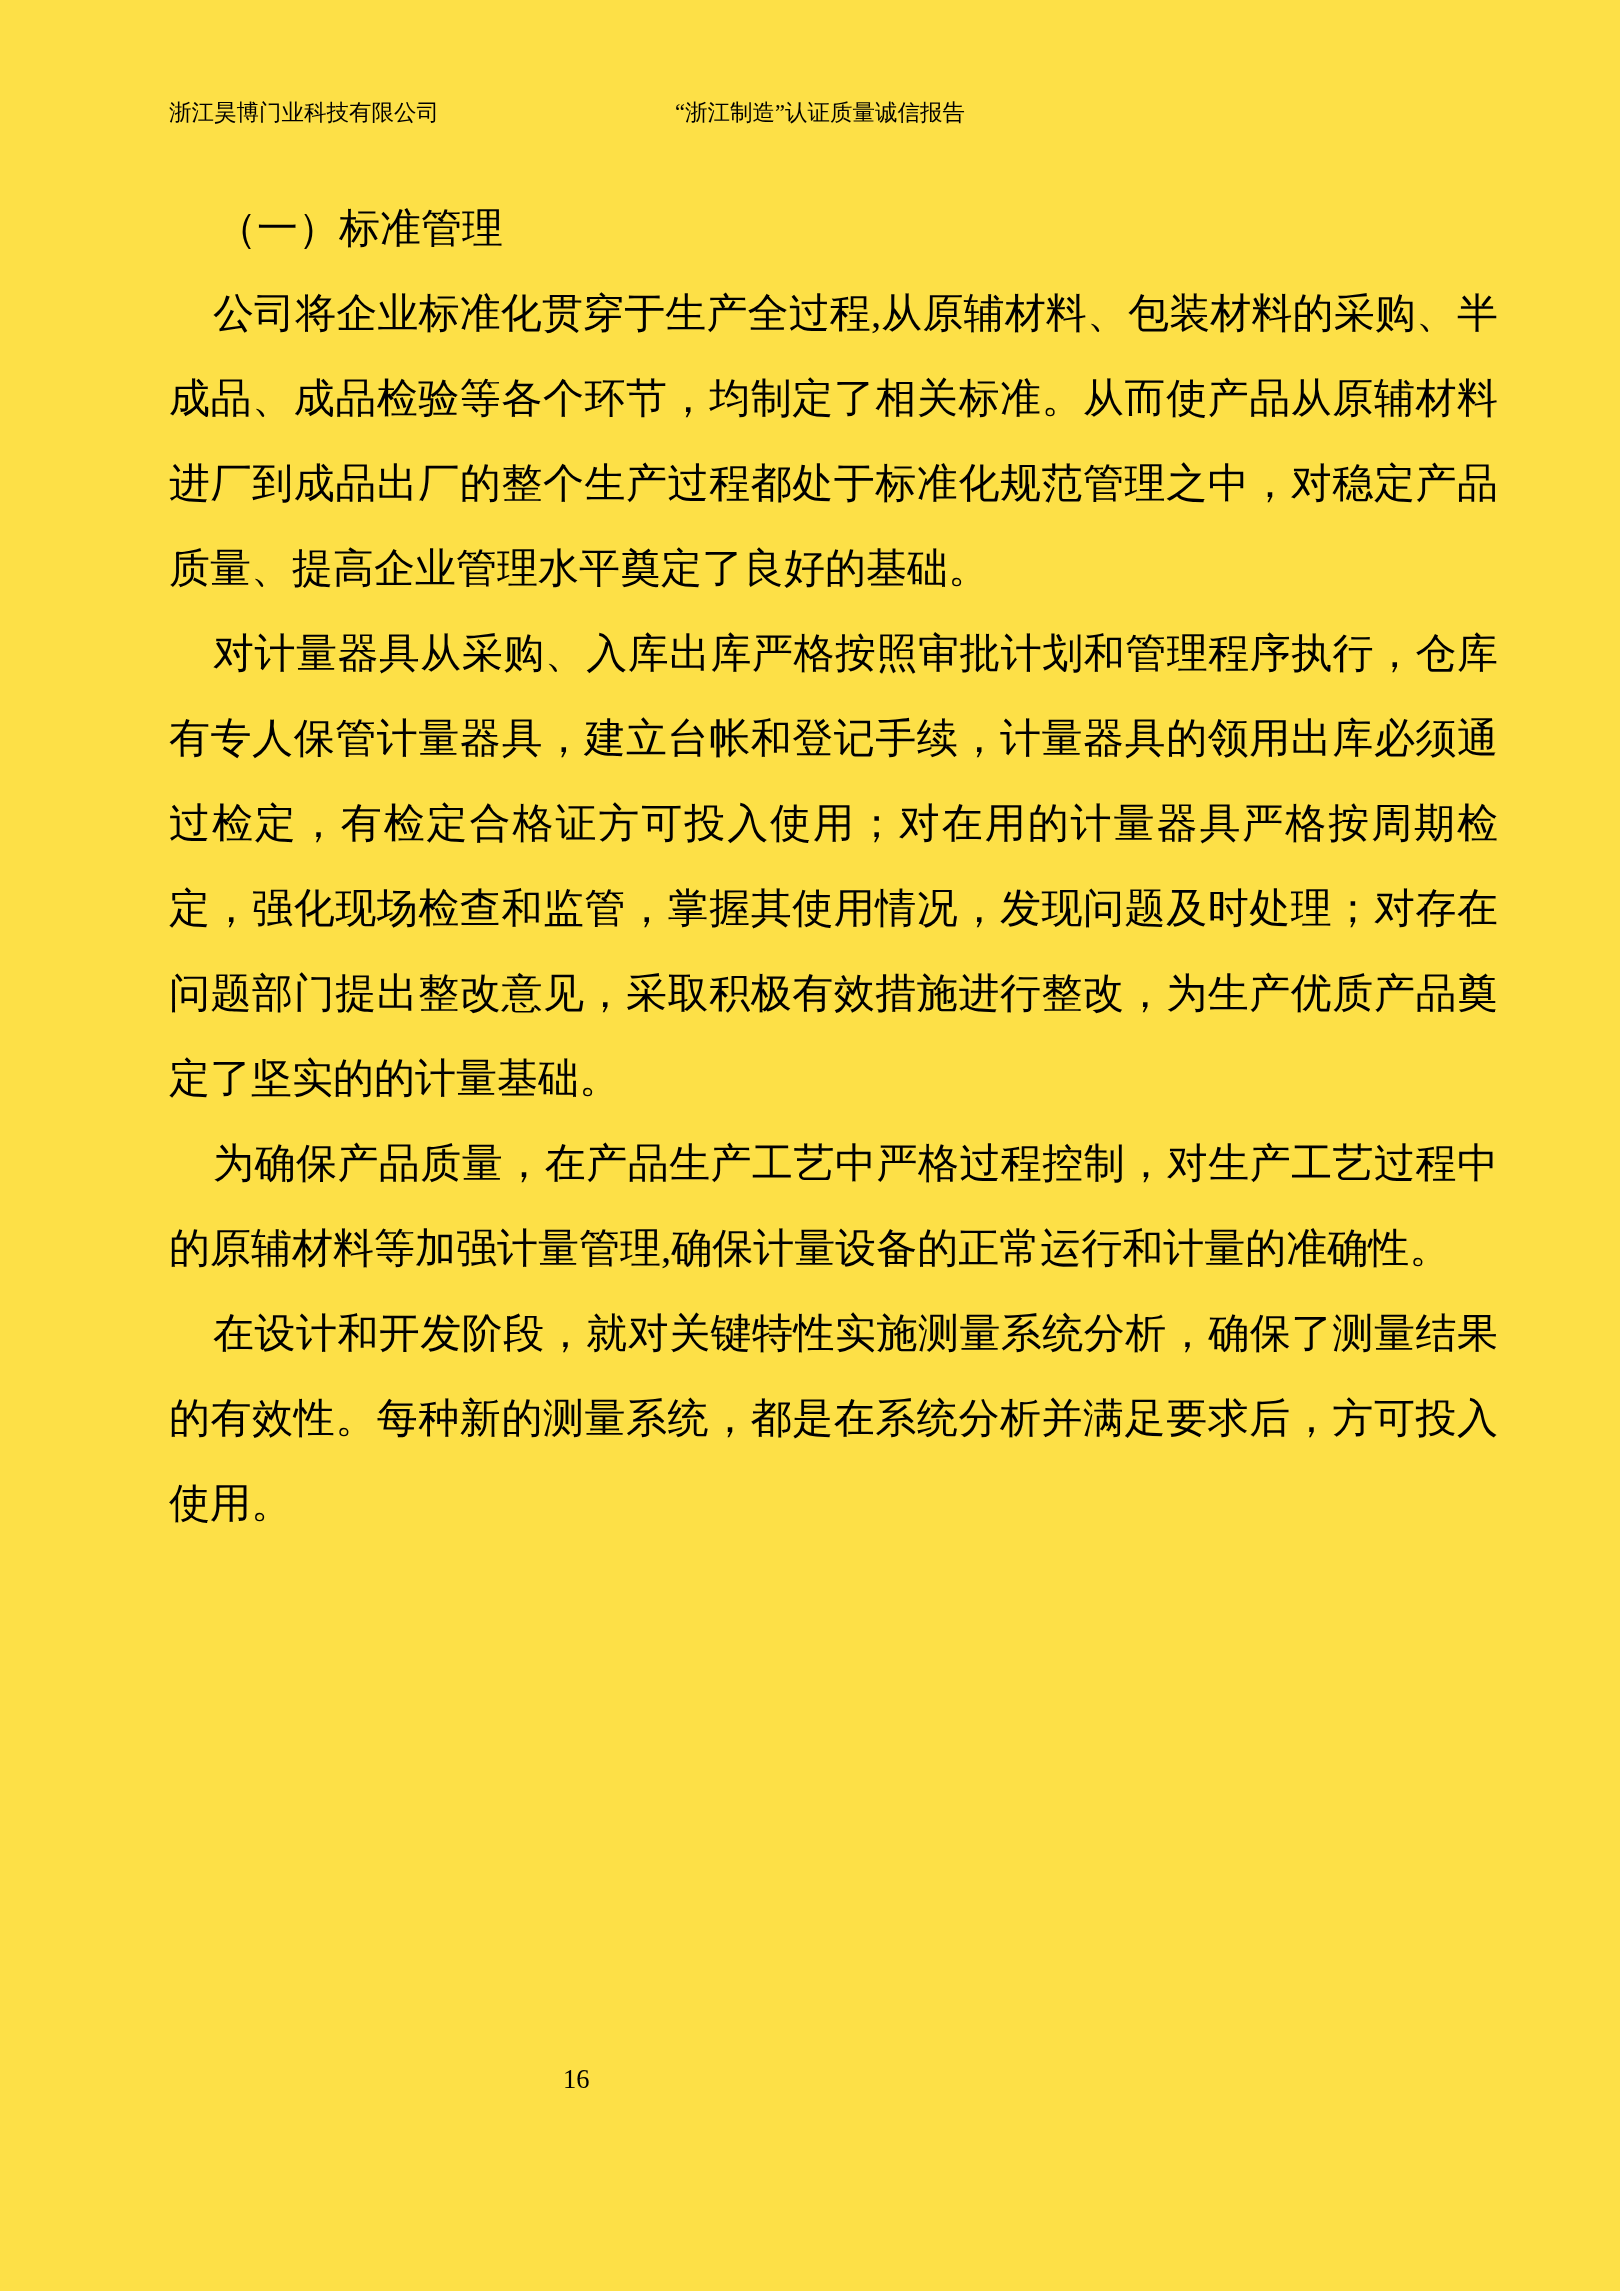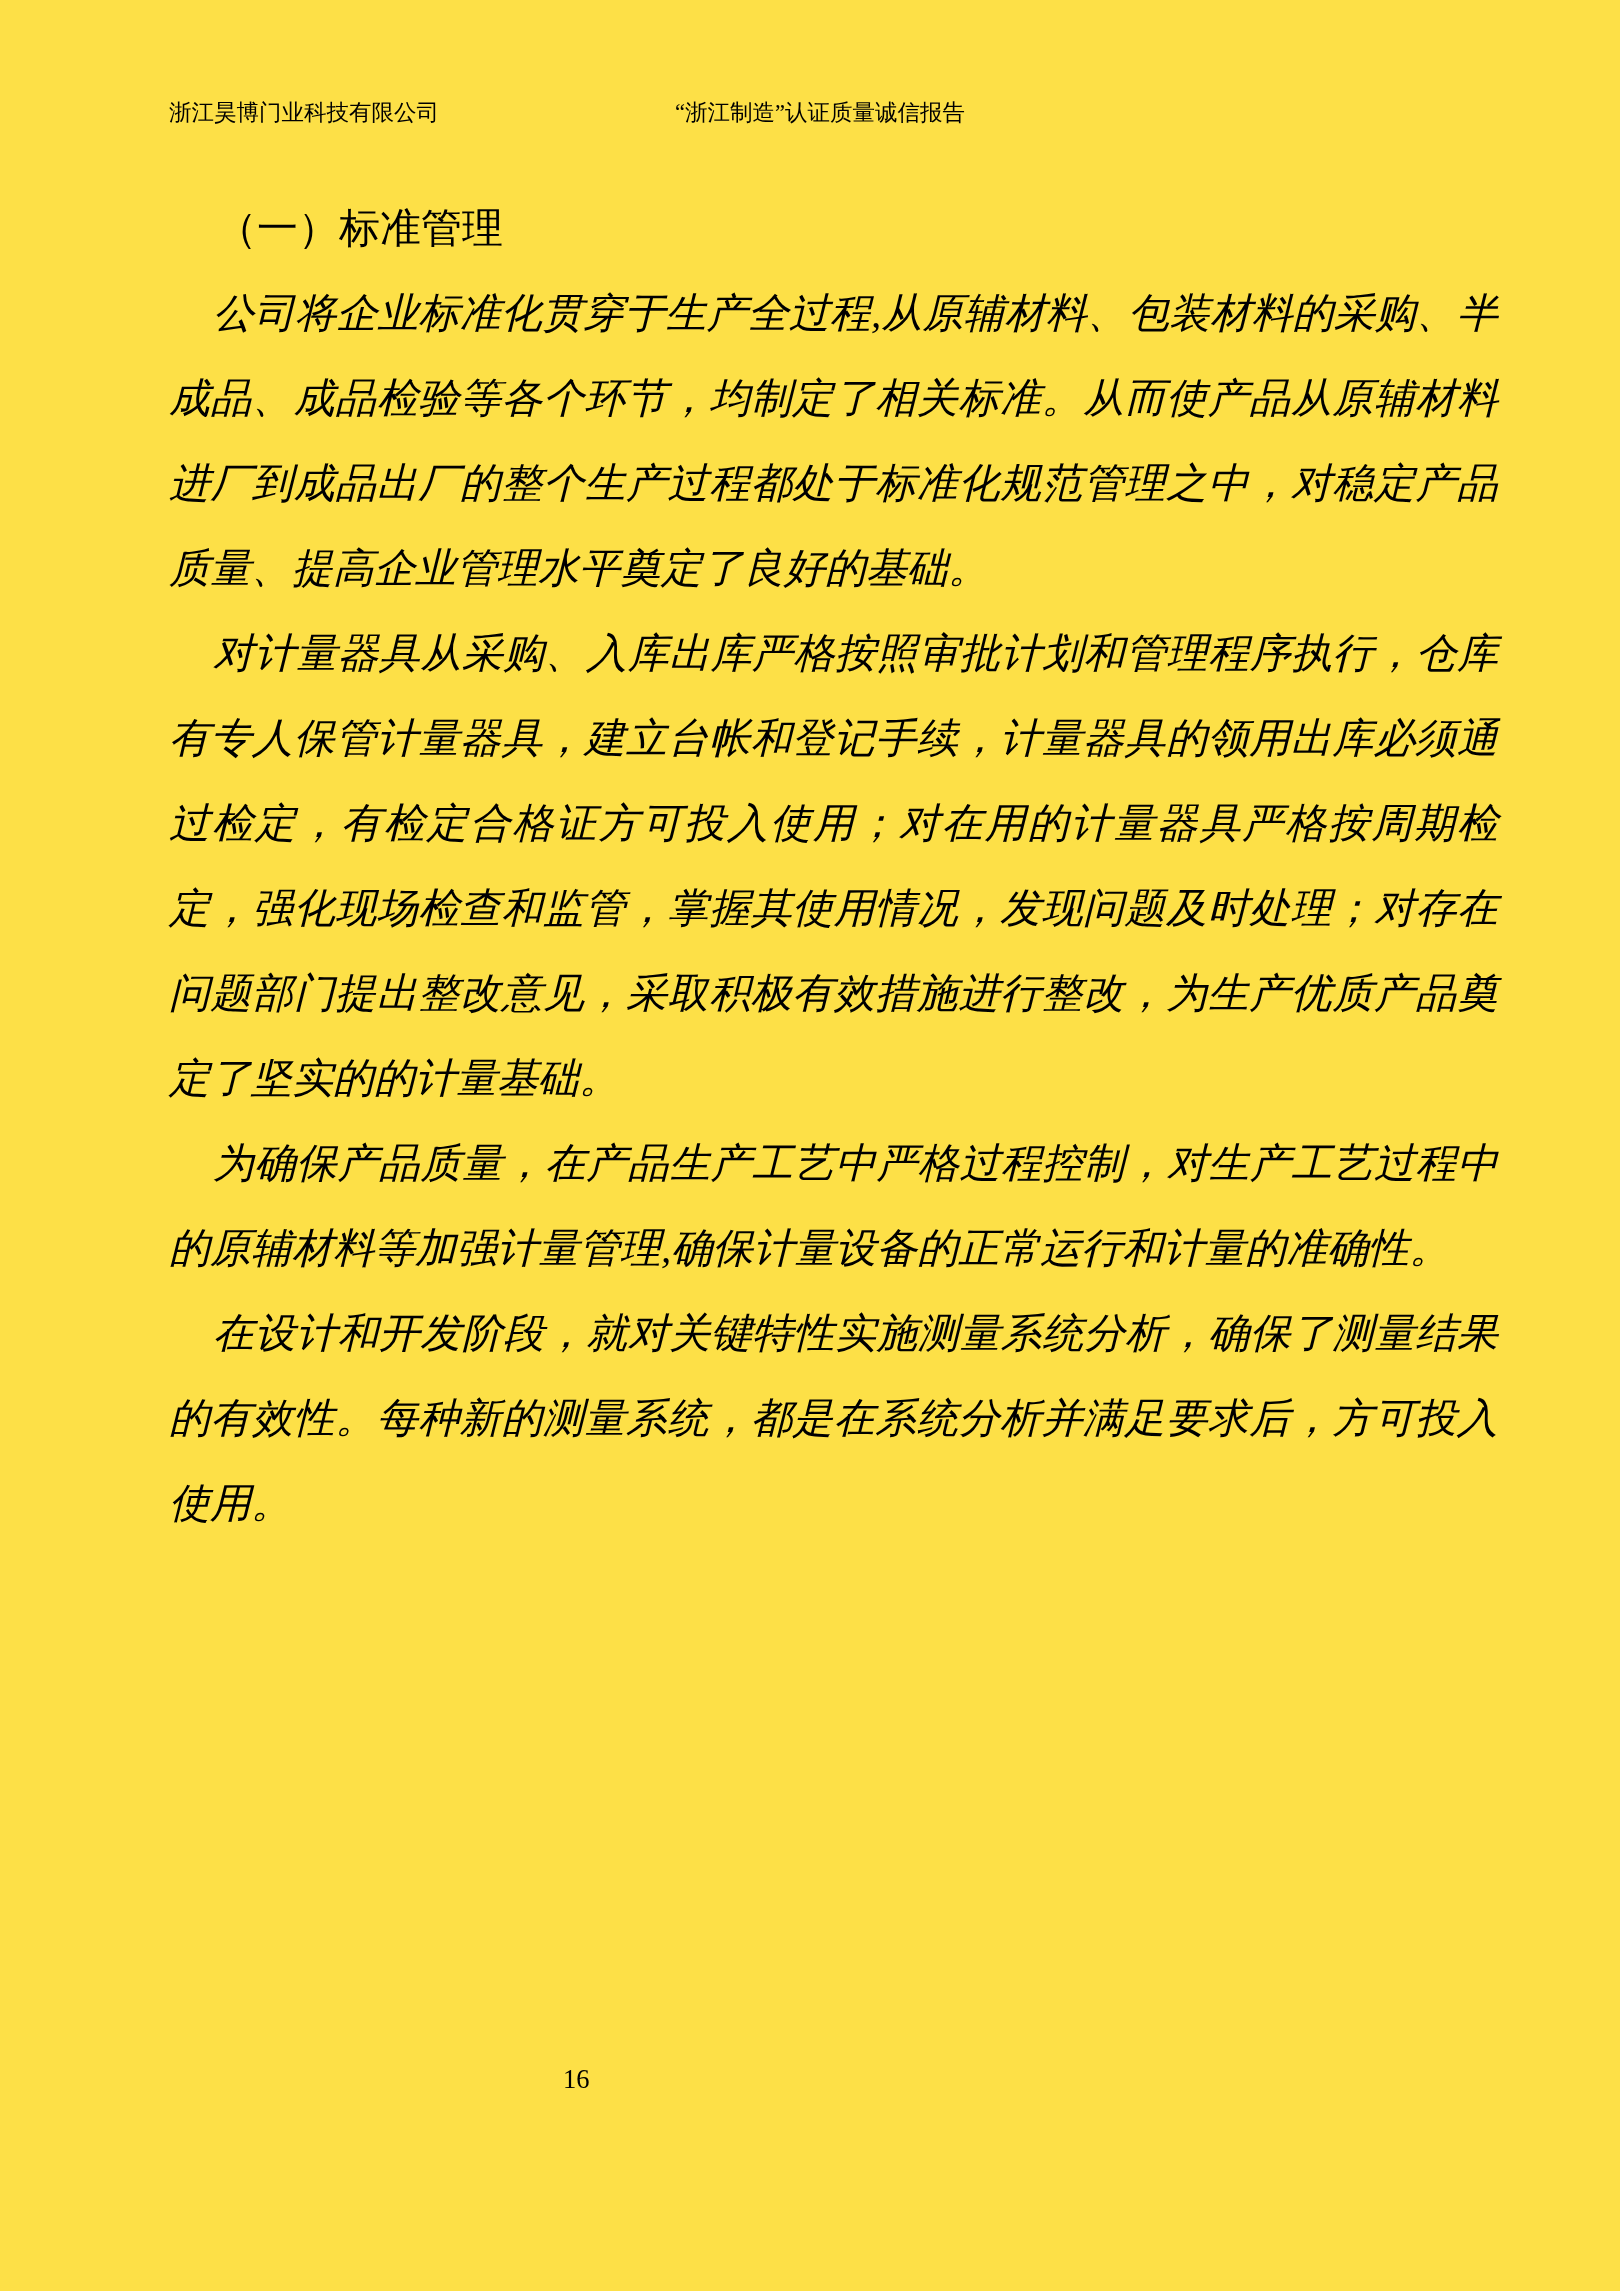--- a/index.html
+++ b/index.html
@@ -48,21 +48,20 @@
   .heading {
     text-align: left;
     margin-left: 47px;
   }
   .para {
     margin: 0;
     padding: 0;
   }
   .para.indent {
     text-indent: 44px;
-    font-style: italic;
   }
   .footer {
     position: absolute;
     top: 2064px;
     left: 563px;
     font-size: 26.5px;
     line-height: 31px;
   }
 </style>
 </head>

